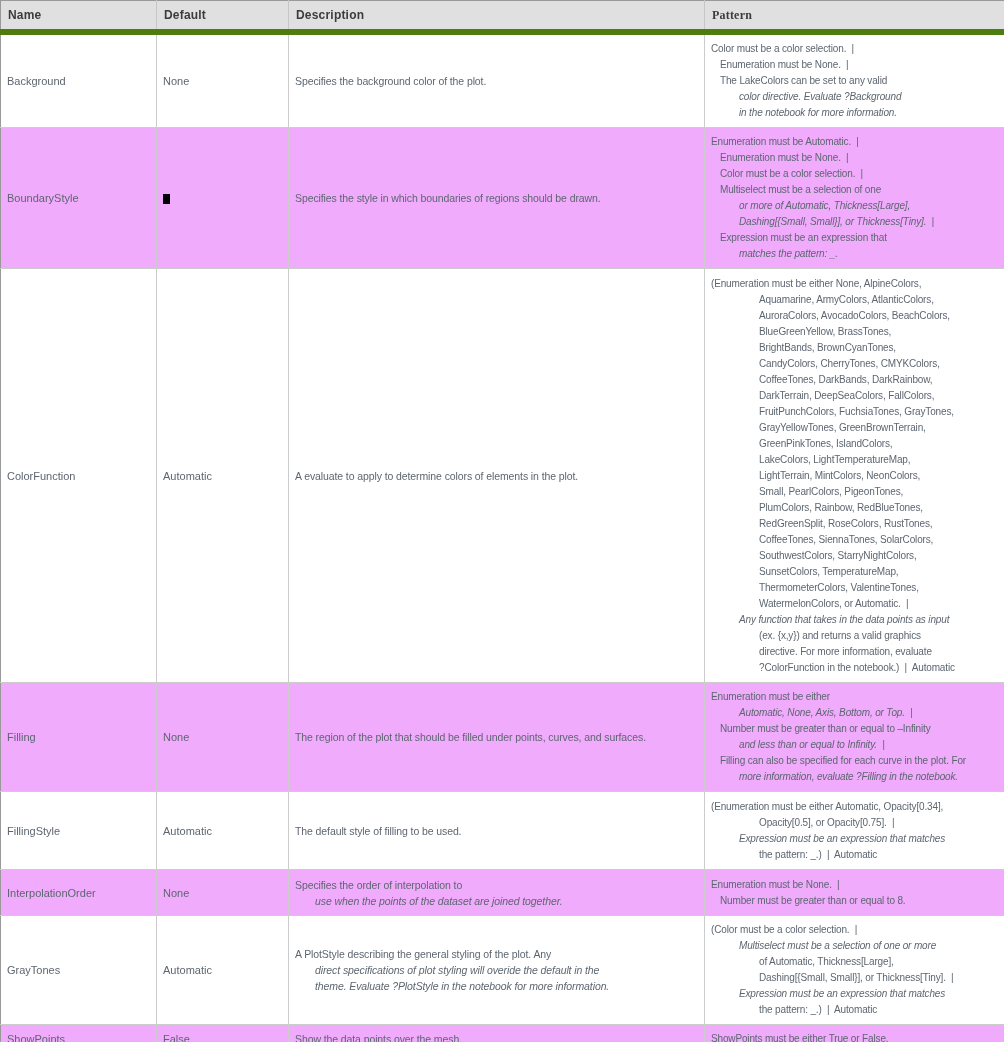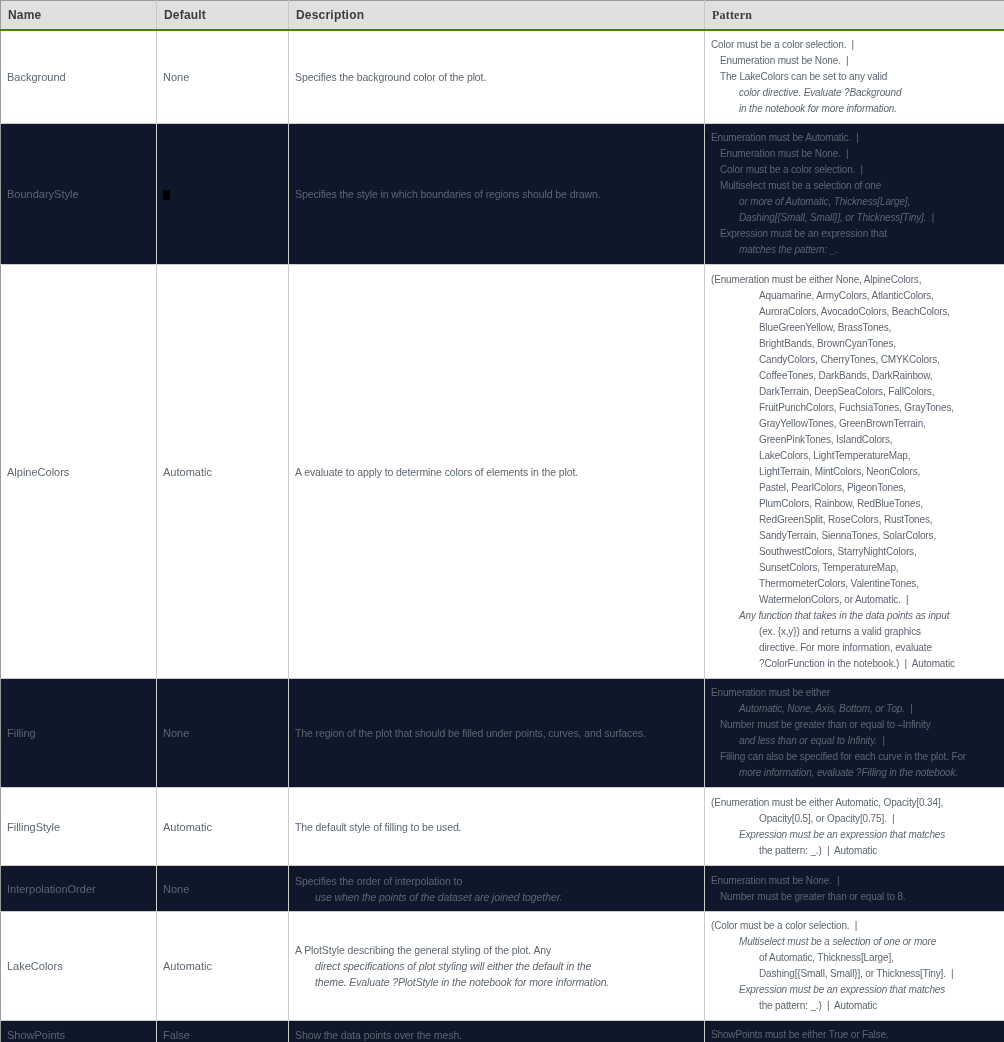--- a/index.html
+++ b/index.html
@@ -8,31 +8,31 @@
     width:1004px; border-collapse:collapse; table-layout:fixed;
     border:1px solid #999999; border-bottom:2px solid #454545;
   }
   col.c-name { width:156px; }
   col.c-default { width:132px; }
   col.c-desc { width:416px; }
   col.c-pattern { width:300px; }
   th {
     background:#e0e0e0; height:28px; text-align:left; vertical-align:middle;
     font-size:12px; font-weight:bold; color:#3c3c3c; letter-spacing:0.2px;
-    padding:0 4px 0 7px; border-bottom:2px solid #4d7c0f; border-right:1px solid #c6c6c6;
+    padding:0 4px 0 7px; border-bottom:6px solid #4d7c0f; border-right:1px solid #c6c6c6;
   }
   th:last-child { border-right:none;font-family:Liberation Serif, serif; }
   td {
     vertical-align:middle; padding:6px; overflow:hidden;
     border-right:1px solid #cccccc; border-top:1px solid #cccccc;
     font-size:11px; color:#5d6670;margin-left:23px;
   }
   td:last-child { border-right:none; }
   tbody tr:first-child td { border-top:none; }
-  tbody tr.shaded td { background:#0f172a; }
+  tbody tr.shaded td { background:#f0abfc; }
   tbody tr:nth-child(1) { height:93px; }
   tbody tr:nth-child(2) { height:138px; }
   tbody tr:nth-child(3) { height:414px; }
   tbody tr:nth-child(4) { height:106px; }
   tbody tr:nth-child(5) { height:78px; }
   tbody tr:nth-child(6) { height:46px; }
   tbody tr:nth-child(7) { height:107px; }
   tbody tr:nth-child(8) { height:30px; }
   td.name-cell { }
   .line { line-height:16px; white-space:pre; font-size:10.5px; letter-spacing:-0.1px; }
@@ -88,43 +88,43 @@
           <div class="line i1">Enumeration must be None.  |</div>
           <div class="line i1">Color must be a color selection.  |</div>
           <div class="line i1">Multiselect must be a selection of one</div>
           <div class="line i2">or more of Automatic, Thickness[Large],</div>
           <div class="line i2">Dashing[{Small, Small}], or Thickness[Tiny].  |</div>
           <div class="line i1">Expression must be an expression that</div>
           <div class="line i2">matches the pattern: _.</div>
         </td>
       </tr>
       <tr>
-        <td class="name-cell">AlpineColors</td>
+        <td class="name-cell">ColorFunction</td>
         <td>Automatic</td>
         <td class="desc-cell">
           <div class="line i0">A evaluate to apply to determine colors of elements in the plot.</div>
         </td>
         <td class="pattern-cell">
           <div class="line i0">(Enumeration must be either None, AlpineColors,</div>
           <div class="line i3">Aquamarine, ArmyColors, AtlanticColors,</div>
           <div class="line i3">AuroraColors, AvocadoColors, BeachColors,</div>
           <div class="line i3">BlueGreenYellow, BrassTones,</div>
           <div class="line i3">BrightBands, BrownCyanTones,</div>
           <div class="line i3">CandyColors, CherryTones, CMYKColors,</div>
           <div class="line i3">CoffeeTones, DarkBands, DarkRainbow,</div>
           <div class="line i3">DarkTerrain, DeepSeaColors, FallColors,</div>
           <div class="line i3">FruitPunchColors, FuchsiaTones, GrayTones,</div>
           <div class="line i3">GrayYellowTones, GreenBrownTerrain,</div>
           <div class="line i3">GreenPinkTones, IslandColors,</div>
           <div class="line i3">LakeColors, LightTemperatureMap,</div>
           <div class="line i3">LightTerrain, MintColors, NeonColors,</div>
-          <div class="line i3">Pastel, PearlColors, PigeonTones,</div>
+          <div class="line i3">Small, PearlColors, PigeonTones,</div>
           <div class="line i3">PlumColors, Rainbow, RedBlueTones,</div>
           <div class="line i3">RedGreenSplit, RoseColors, RustTones,</div>
-          <div class="line i3">SandyTerrain, SiennaTones, SolarColors,</div>
+          <div class="line i3">CoffeeTones, SiennaTones, SolarColors,</div>
           <div class="line i3">SouthwestColors, StarryNightColors,</div>
           <div class="line i3">SunsetColors, TemperatureMap,</div>
           <div class="line i3">ThermometerColors, ValentineTones,</div>
           <div class="line i3">WatermelonColors, or Automatic.  |</div>
           <div class="line i2">Any function that takes in the data points as input</div>
           <div class="line i3">(ex. {x,y}) and returns a valid graphics</div>
           <div class="line i3">directive. For more information, evaluate</div>
           <div class="line i3">?ColorFunction in the notebook.)  |  Automatic</div>
         </td>
       </tr>
@@ -162,25 +162,25 @@
         <td class="desc-cell">
           <div class="line i0">Specifies the order of interpolation to</div>
           <div class="line i2">use when the points of the dataset are joined together.</div>
         </td>
         <td class="pattern-cell">
           <div class="line i0">Enumeration must be None.  |</div>
           <div class="line i1">Number must be greater than or equal to 8.</div>
         </td>
       </tr>
       <tr>
-        <td class="name-cell">LakeColors</td>
+        <td class="name-cell">GrayTones</td>
         <td>Automatic</td>
         <td class="desc-cell">
           <div class="line i0">A PlotStyle describing the general styling of the plot. Any</div>
-          <div class="line i2">direct specifications of plot styling will either the default in the</div>
+          <div class="line i2">direct specifications of plot styling will overide the default in the</div>
           <div class="line i2">theme. Evaluate ?PlotStyle in the notebook for more information.</div>
         </td>
         <td class="pattern-cell">
           <div class="line i0">(Color must be a color selection.  |</div>
           <div class="line i2">Multiselect must be a selection of one or more</div>
           <div class="line i3">of Automatic, Thickness[Large],</div>
           <div class="line i3">Dashing[{Small, Small}], or Thickness[Tiny].  |</div>
           <div class="line i2">Expression must be an expression that matches</div>
           <div class="line i3">the pattern: _.)  |  Automatic</div>
         </td>

